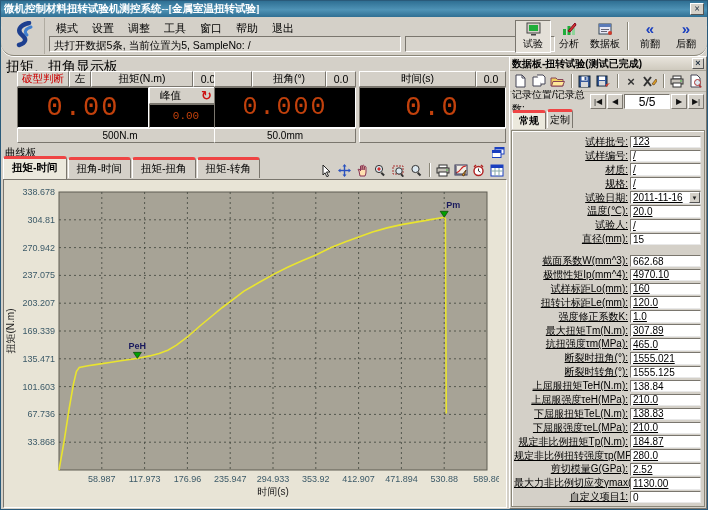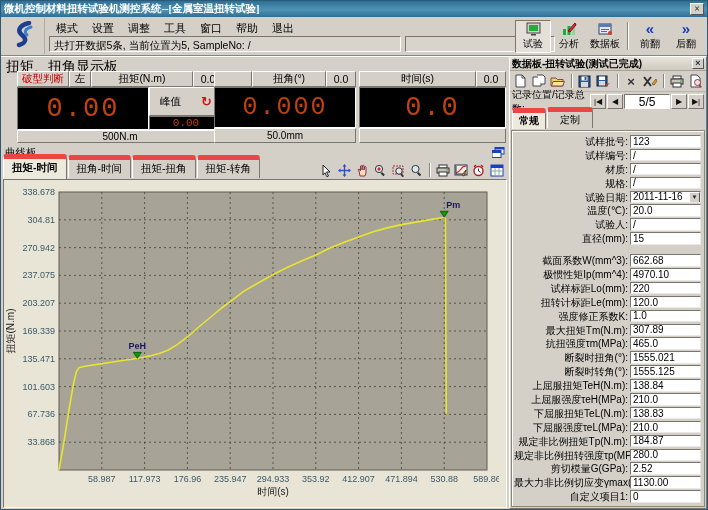--- a/index.html
+++ b/index.html
@@ -19,21 +19,21 @@
   .titlebar { position:absolute; left:0; top:0; width:100%; height:16px;
               background:linear-gradient(#2f6f93,#4f93b6 55%,#2f6f93); color:#fff;
               display:flex; align-items:center; padding:0 3px; font-weight:bold; font-size:10.5px;font-family:Liberation Serif, serif; }
   .titlebar .ttl { flex:1; white-space:nowrap; overflow:hidden; }
   .wclose { width:14px; height:12px; background:#d4d0c8; color:#234; font-size:10px; line-height:10px;
             text-align:center; font-weight:bold; border-top:1px solid #fff;border-left:1px solid #fff;
             border-right:1px solid #555;border-bottom:1px solid #555; cursor:default; }
 
   
   .header { position:absolute; left:0; top:16px; width:100%; height:39px;
-            border-bottom:1px solid #8a8678; box-shadow:0 1px 0 #fff; }
+            border-bottom:1px solid #8a8678; box-shadow:0 1px 0 #fff;border-radius:13px; }
   .logo { position:absolute; left:2px; top:1px; width:42px; height:36px;
           display:flex; align-items:center; justify-content:center; border-right:1px solid #b0aca2; }
   .menubar { position:absolute; left:48px; top:2px; height:16px; display:flex; }
   .menu-item { padding:2px 7px; cursor:default; }
   .statusrow { position:absolute; left:48px; top:19px; height:17px; display:flex; gap:4px; }
   .statusbox { height:16px; background:#d8d4cc; padding:2px 4px; font-size:10.5px; white-space:nowrap;
                border-top:1px solid #7a766e;border-left:1px solid #7a766e;
                border-right:1px solid #fff;border-bottom:1px solid #fff; }
   .maintools { position:absolute; right:3px; top:2px; height:34px; display:flex; align-items:center; }
   .tbtn { width:36px; height:33px; display:flex; flex-direction:column; align-items:center;
@@ -50,32 +50,32 @@
   .dgroup { position:absolute; top:14px; height:72px; display:flex; flex-direction:column; }
   .dhead { height:16px; display:flex; }
   .dseg { height:16px; font-size:10.5px; display:flex; align-items:center; justify-content:center; }
   .dbody { flex:1; display:flex; }
   .lcd { background:#000; color:#c2410c; font-family:Liberation Mono, monospace;
          display:flex; align-items:center; justify-content:center;
          border-top:1px solid #7a766e;border-left:1px solid #7a766e;
          border-right:1px solid #fff;border-bottom:1px solid #fff; }
   .lcd.big { flex:1; font-size:27px; letter-spacing:2px; }
   .peakcol { width:74px; display:flex; flex-direction:column; }
-  .peakhead { height:29px; display:flex; align-items:center; justify-content:center; gap:20px; font-size:10.5px; }
+  .peakhead { height:17px; display:flex; align-items:center; justify-content:center; gap:20px; font-size:10.5px; }
   .refresh { color:#cc1111; font-weight:bold; font-size:13px; line-height:11px; }
   .dfoot { height:15px; font-size:10px; display:flex; align-items:center; justify-content:center; }
   .redtxt { color:#cc0000; }
 
   
   .curve-panel { position:absolute; left:2px; top:145px; width:504px; height:363px; }
   .cp-titlerow { height:13px; display:flex; align-items:center; }
   .cp-titlerow .t { flex:1; font-size:10.5px; padding-left:2px; }
   .tabrow { height:19px; display:flex; align-items:flex-end; }
   .tab { padding:2px 8px 2px; font-size:10.5px; margin-right:1px;
-         border-top:5px solid #ef4444;border-left:1px solid #fff;border-right:1px solid #7a766e;
+         border-top:3px solid #ef4444;border-left:1px solid #fff;border-right:1px solid #7a766e;
          border-top-left-radius:3px;border-top-right-radius:3px; background:#d4d0c8; }
   .tab.active { background:#ece9dd; position:relative; top:1px; padding-bottom:4px; font-weight:bold; }
   .ctools { margin-left:auto; display:flex; align-items:center; gap:1px; padding-right:2px; }
   .cbtn { width:17px; height:16px; display:flex; align-items:center; justify-content:center; }
   .csep { width:1px; height:14px; background:#8a8678; box-shadow:1px 0 0 #fff; margin:0 3px; }
   .chartbox { position:absolute; left:0; top:33px; right:0; bottom:1px; background:#e8e4d6;
               border-top:1px solid #7a766e;border-left:1px solid #7a766e;
               border-right:1px solid #fff;border-bottom:1px solid #fff; }
 
   
@@ -91,21 +91,21 @@
   .dp-tools { height:21px; display:flex; align-items:center; gap:2px; padding:1px 2px;
               border-bottom:1px solid #b8b4a8; }
   .dp-tools .cbtn { width:18px; height:18px; }
   .recrow { height:19px; display:flex; align-items:center; padding:0 2px; font-size:10px; gap:1px; }
   .navbtn { height:15px; min-width:16px; font-size:8px; display:flex; align-items:center;
             justify-content:center; color:#111; }
   .recbox { width:52px; height:15px; font-size:12px; display:flex; align-items:center; justify-content:center; }
   .dp-tabrow { height:17px; display:flex; align-items:flex-end; padding-left:2px; }
   .fieldsbox { position:absolute; left:1px; right:1px; top:73px; bottom:1px; background:#d4d0c8;
                padding:4px 3px 2px 2px; overflow:hidden; }
-  .frow { height:13.9px; display:flex; align-items:flex-start; }
+  .frow { height:13.9px; display:flex; align-items:center;text-decoration:underline; }
   .frow.gap { margin-top:8px; }
   .flabel { flex:1; text-align:right; font-size:10px; padding-right:2px; white-space:nowrap;
             overflow:hidden; }
   .finput { width:71px; height:12.5px; font-size:10px; padding:0 2px; display:flex; align-items:center;
             background:#fff; border-top:1px solid #7a766e;border-left:1px solid #7a766e;
             border-right:1px solid #e8e8e8;border-bottom:1px solid #e8e8e8; white-space:nowrap; overflow:hidden; }
   .finput.select { position:relative; padding-right:0; }
   .finput.select .arr { position:absolute; right:0; top:0; width:11px; height:11px; background:#d4d0c8;
             border-top:1px solid #fff;border-left:1px solid #fff;
             border-right:1px solid #555;border-bottom:1px solid #555;
@@ -451,21 +451,21 @@
     <div class="recrow">
       <span style="margin-right:2px">记录位置/记录总数:</span>
       <span class="navbtn raised">|◀</span>
       <span class="navbtn raised">◀</span>
       <span class="recbox sunken">5/5</span>
       <span class="navbtn raised">▶</span>
       <span class="navbtn raised">▶|</span>
     </div>
     <div class="dp-tabrow" id="dptabs">
         <span class="tab active" style="font-size: 10px; padding: 1px 6px;">常规</span>
-        <span class="tab" style="font-size: 10px; padding: 1px 12px;">定制</span>
+        <span class="tab" style="font-size: 10px; padding: 1px 2px;">定制</span>
       </div>
     <div class="fieldsbox etched" id="fieldsbox">
         <div class="frow">
           <span class="flabel">试样批号:</span>
           <span class="finput">
             <span>123</span>
           </span>
         </div>
         <div class="frow">
           <span class="flabel">试样编号:</span>
@@ -518,21 +518,21 @@
         </div>
         <div class="frow">
           <span class="flabel">极惯性矩Ip(mm^4):</span>
           <span class="finput">
             <span>4970.10</span>
           </span>
         </div>
         <div class="frow">
           <span class="flabel">试样标距Lo(mm):</span>
           <span class="finput">
-            <span>220</span>
+            <span>160</span>
           </span>
         </div>
         <div class="frow">
           <span class="flabel">扭转计标距Le(mm):</span>
           <span class="finput">
             <span>120.0</span>
           </span>
         </div>
         <div class="frow">
           <span class="flabel">强度修正系数K:</span>

